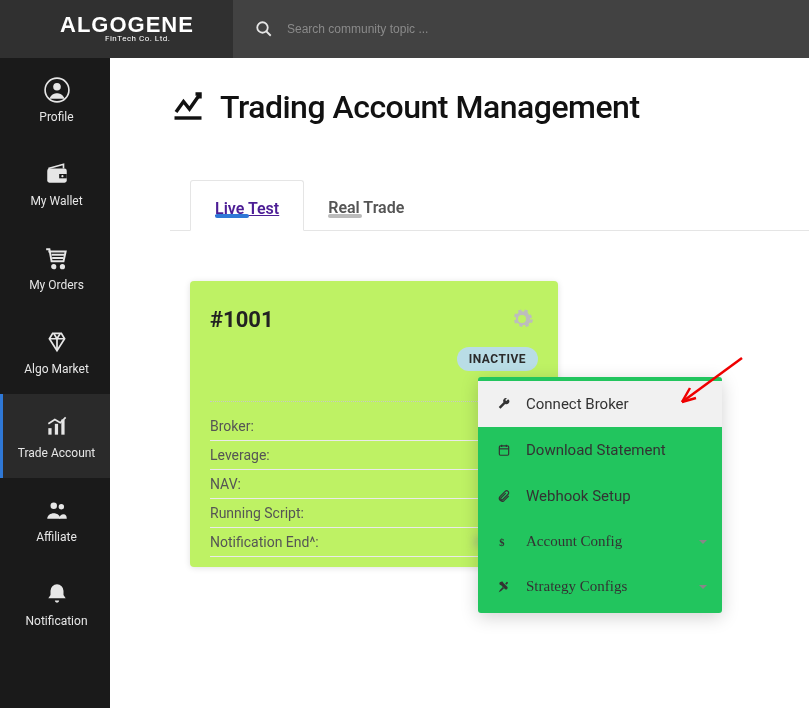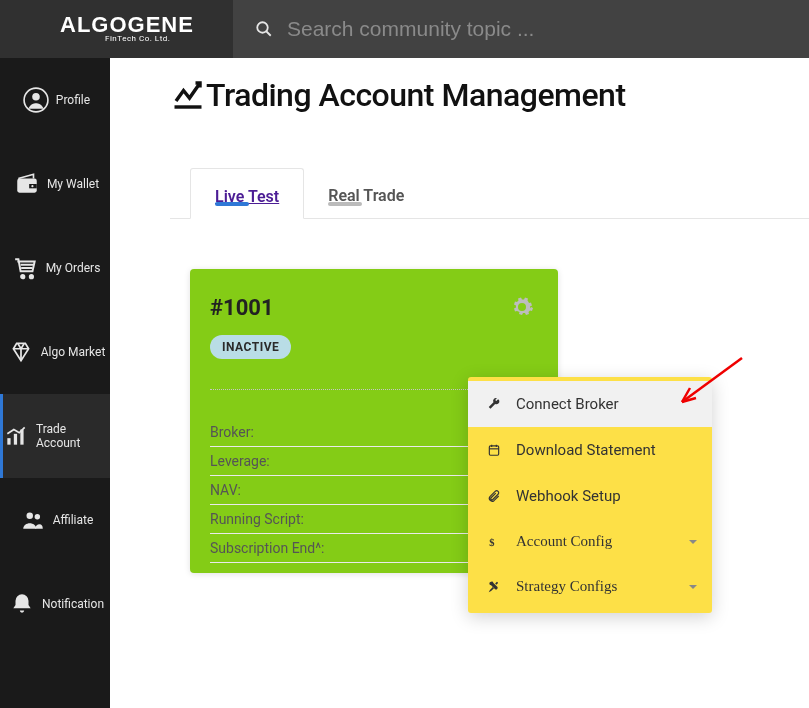--- a/index.html
+++ b/index.html
@@ -42,39 +42,39 @@
     display: flex;
     align-items: center;
     padding-left: 22px;
     gap: 14px;
   }
   .search-icon svg { width: 18px; height: 18px; display:block; }
   .search-input {
     background: transparent;
     border: none;
     color: #f9a8d4;
-    font-size: 21px;
+    font-size: 12px;
     outline: none;
     width: 300px;
   }
   .search-input::placeholder { color: #8a8a8a; }
 
   
   .sidebar {
     position: absolute;
     top: 58px;
     left: 0;
     width: 110px;
     height: calc(708px - 58px);
     background: #1a1a1a;
   }
   .side-item {
     height: 84px;
     display: flex;
-    flex-direction: row;
+    flex-direction: column;
     align-items: center;
     justify-content: center;
     color: #e6e6e6;
     font-size: 12px;
     gap: 7px;
     cursor: pointer;
     border-left: 3px solid transparent;
   }
   .side-item.active {
     background: #2a2a2a;
@@ -87,22 +87,24 @@
     position: absolute;
     top: 58px;
     left: 110px;
     right: 0;
     bottom: 0;
     padding: 18px 0 0 60px;
     background: #fff;
   }
   .page-title-row {
     display: flex;
-    align-items: center;
+    align-items: flex-start;
+    gap: 14px;
     margin-bottom: 54px;
+    margin-top: 12px;
   }
   .title-icon svg { width: 36px; height: 36px; display:block; }
   .page-title {
     font-size: 32px;
     font-weight: 500;
     color: #111;
     letter-spacing: -0.5px;
   }
 
   
@@ -137,25 +139,26 @@
     border-radius: 3px 3px 0 0;
     text-decoration: underline;
   }
   .tab.active .underline { background: #2f78d6; }
 
   
   .card {
     margin-top: 50px;
     margin-left: 20px;
     width: 368px;
-    background: #84cc16;
+    background: #bef264;
     border-radius: 4px;
     box-shadow: 0 1px 6px rgba(0,0,0,.12);
     padding: 22px 20px 10px 20px;
     position: relative;
+    text-align: right;
   }
   .card-head {
     display: flex;
     align-items: center;
     justify-content: space-between;
   }
   .acc-id {
     font-size: 22px;
     font-weight: 700;
     color: #222;
@@ -172,21 +175,21 @@
     letter-spacing: 0.5px;
     padding: 5px 12px;
     border-radius: 12px;
   }
   .dots-sep {
     margin-top: 30px;
     border: none;
     border-top: 1px dotted #c7c7c7;
   }
   .info-table {
-    margin-top: 28px;
+    margin-top: 10px;
     width: 100%;
     font-size: 14px;
     color: #444;
   }
   .info-row {
     display: flex;
     justify-content: space-between;
     border-bottom: 1px solid #eaeaea;
     padding: 6px 0;
   }
@@ -198,23 +201,23 @@
   .blurred {
     filter: blur(3px);
     user-select: none;
     color: #999;
   }
 
   
   .menu {
     position: absolute;
     top: 377px;
-    left: 468px;
+    left: 478px;
     width: 244px;
-    background: #fde047;
+    background: #22c55e;
     box-shadow: 0 4px 18px rgba(0,0,0,.18);
     border-radius: 3px;
     padding: 4px 0;
   }
   .menu-item {
     display: flex;
     align-items: center;
     gap: 14px;
     padding: 14px 18px;
     font-size: 15px;
@@ -385,21 +388,21 @@
       </div>
       <div class="info-row">
         <span class="info-label">NAV:</span>
         <span class="info-val"></span>
       </div>
       <div class="info-row">
         <span class="info-label">Running Script:</span>
         <span class="info-val"></span>
       </div>
       <div class="info-row">
-        <span class="info-label">Subscription End^:</span>
+        <span class="info-label">Notification End^:</span>
         <span class="info-val blurred">2024-02-06</span>
       </div>
     </div>
   </div>
 </div>
 
 <div class="menu">
   <div class="menu-item hover">
     <span class="menu-icon">
       <svg viewBox="0 0 24 24" fill="#333">

